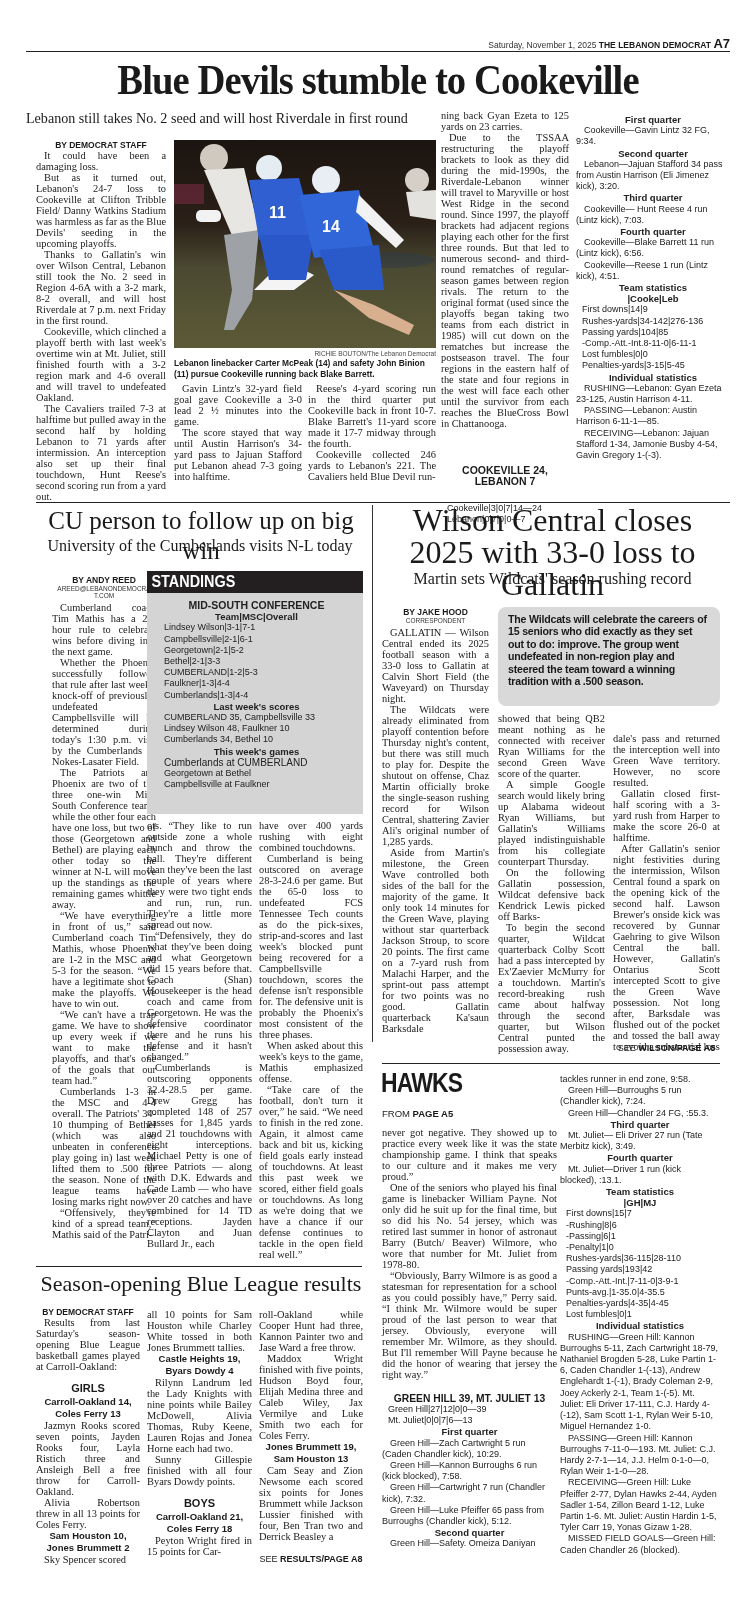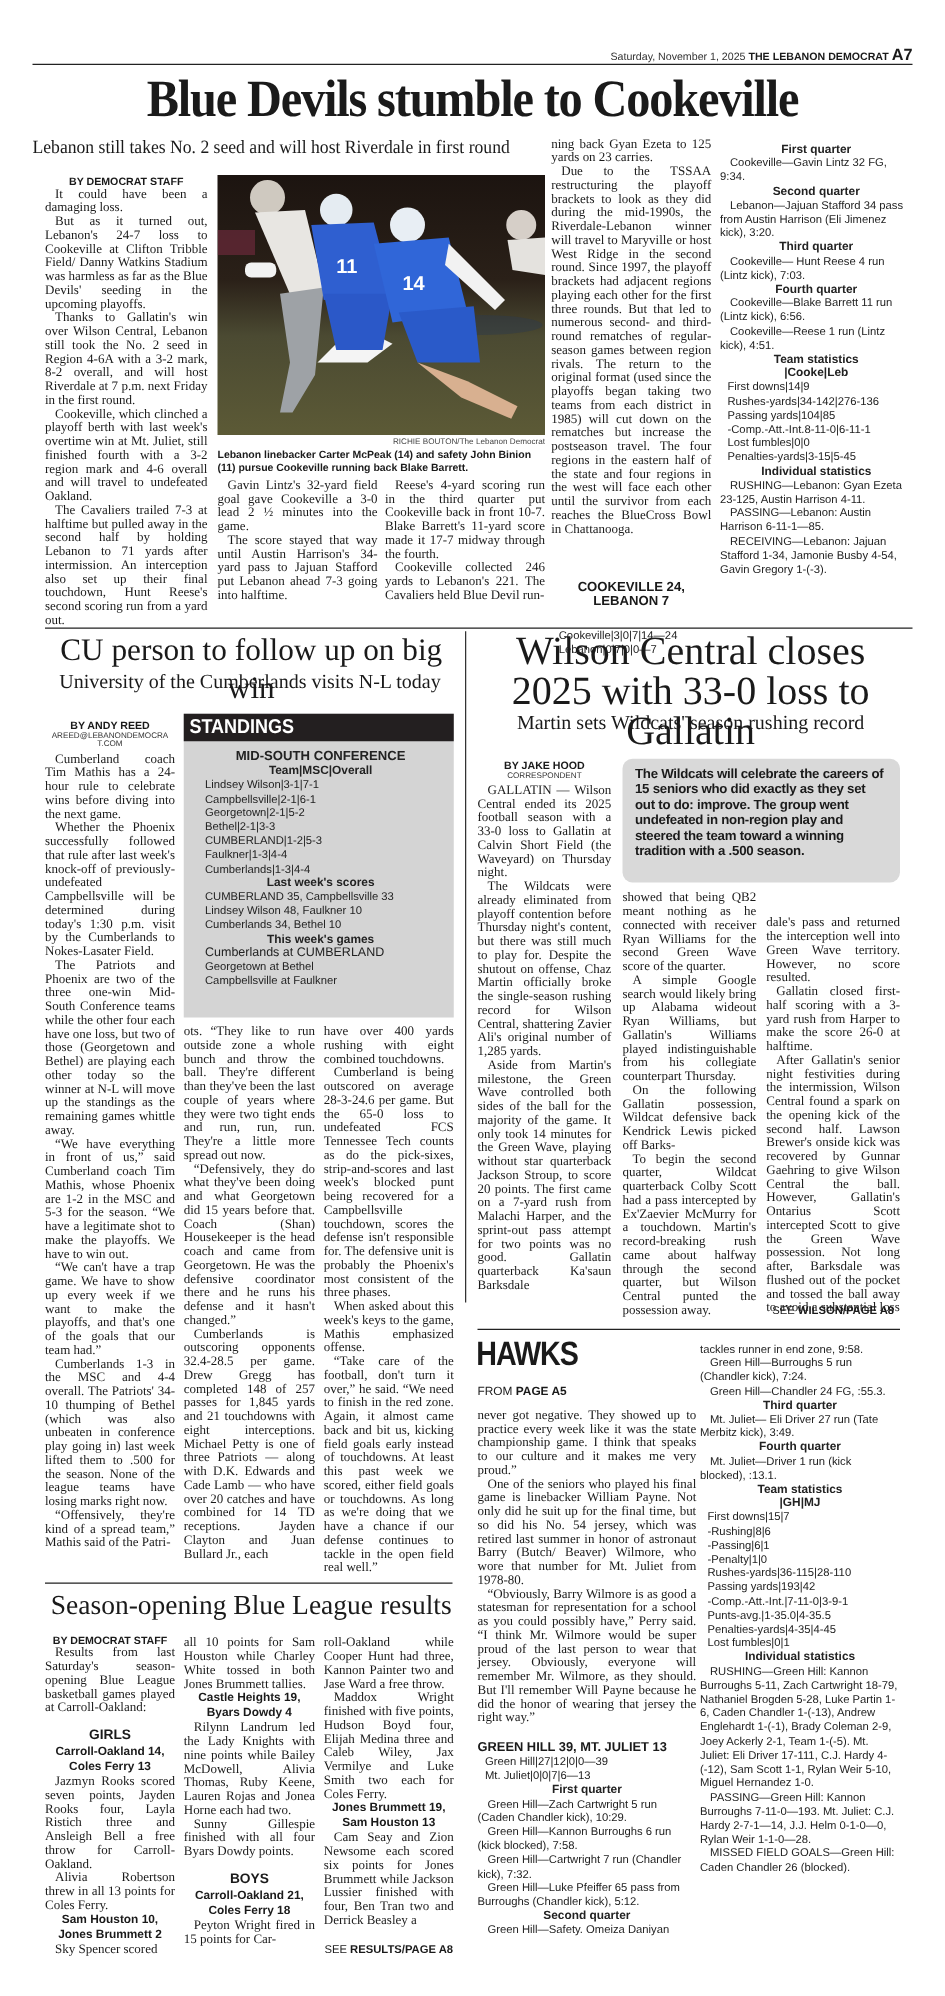--- a/index.html
+++ b/index.html
@@ -115,21 +115,21 @@
     <p>RUSHING—Lebanon: Gyan Ezeta 23-125, Austin Harrison 4-11.</p>
     <p>PASSING—Lebanon: Austin Harrison 6-11-1—85.</p>
     <p>RECEIVING—Lebanon: Jajuan Stafford 1-34, Jamonie Busby 4-54, Gavin Gregory 1-(-3).</p>
   </div>
 
 <div class="rule" style="left:36px;right:26px;top:502px;"></div>
 
 <h2 class="abs serif" style="left:36px;top:506px;width:330px;text-align:center;font-size:25px;font-weight:normal;line-height:30px;">CU person to follow up on big win</h2>
 <div class="abs serif" style="left:30px;top:537px;width:340px;text-align:center;font-size:16px;">University of the Cumberlands visits N-L today</div>
 
-<div class="abs" style="left:36px;top:575px;width:104px;">
+<div class="abs" style="left:52px;top:575px;width:104px;">
   <div class="byline">BY ANDY REED</div>
   <div class="byline-sub" style="word-break:break-all;padding:0 4px;">AREED@LEBANONDEMOCRAT.COM</div>
   <div class="body-text" id="s2c1" style="margin-top:3px;">
       <p>Cumberland coach Tim Mathis has a 24-hour rule to celebrate wins before diving into the next game.</p>
       <p>Whether the Phoenix successfully followed that rule after last week's knock-off of previously-undefeated Campbellsville will be determined during today's 1:30 p.m. visit by the Cumberlands to Nokes-Lasater Field.</p>
       <p>The Patriots and Phoenix are two of the three one-win Mid-South Conference teams while the other four each have one loss, but two of those (Georgetown and Bethel) are playing each other today so the winner at N-L will move up the standings as the remaining games whittle away.</p>
       <p>“We have everything in front of us,” said Cumberland coach Tim Mathis, whose Phoenix are 1-2 in the MSC and 5-3 for the season. “We have a legitimate shot to make the playoffs. We have to win out.</p>
       <p>“We can't have a trap game. We have to show up every week if we want to make the playoffs, and that's one of the goals that our team had.”</p>
       <p>Cumberlands 1-3 in the MSC and 4-4 overall. The Patriots' 34-10 thumping of Bethel (which was also unbeaten in conference play going in) last week lifted them to .500 for the season. None of the league teams have losing marks right now.</p>
       <p>“Offensively, they're kind of a spread team,” Mathis said of the Patri-</p>
@@ -214,21 +214,21 @@
 <div class="abs sans" style="left:382px;top:1108px;font-size:9.5px;">
   <span>FROM</span>
   <b>PAGE A5</b>
 </div>
 <div class="abs body-text" id="s4body" style="left:382px;top:1127px;width:175px;">
     <p style="text-indent: 0px;">never got negative. They showed up to practice every week like it was the state championship game. I think that speaks to our culture and it makes me very proud.”</p>
     <p>One of the seniors who played his final game is linebacker William Payne. Not only did he suit up for the final time, but so did his No. 54 jersey, which was retired last summer in honor of astronaut Barry (Butch/ Beaver) Wilmore, who wore that number for Mt. Juliet from 1978-80.</p>
     <p>“Obviously, Barry Wilmore is as good a statesman for representation for a school as you could possibly have,” Perry said. “I think Mr. Wilmore would be super proud of the last person to wear that jersey. Obviously, everyone will remember Mr. Wilmore, as they should. But I'll remember Will Payne because he did the honor of wearing that jersey the right way.”</p>
   </div>
 <div class="abs" style="left:382px;top:1393px;width:175px;">
-  <div class="sans" style="font-weight:bold;font-size:10.3px;text-align:left;">GREEN HILL 39, MT. JULIET 13</div>
+  <div class="sans" style="font-weight:bold;font-size:10.3px;text-align:center;">GREEN HILL 39, MT. JULIET 13</div>
   <div class="stat" id="s4line">
       <div class="row">Green Hill|27|12|0|0—39</div>
       <div class="row">Mt. Juliet|0|0|7|6—13</div>
     </div>
   <div class="stat" id="s4left">
       <div class="h">First quarter</div>
       <p>Green Hill—Zach Cartwright 5 run (Caden Chandler kick), 10:29.</p>
       <p>Green Hill—Kannon Burroughs 6 run (kick blocked), 7:58.</p>
       <p>Green Hill—Cartwright 7 run (Chandler kick), 7:32.</p>
       <p>Green Hill—Luke Pfeiffer 65 pass from Burroughs (Chandler kick), 5:12.</p>
@@ -252,20 +252,21 @@
     <div class="row">-Penalty|1|0</div>
     <div class="row">Rushes-yards|36-115|28-110</div>
     <div class="row">Passing yards|193|42</div>
     <div class="row">-Comp.-Att.-Int.|7-11-0|3-9-1</div>
     <div class="row">Punts-avg.|1-35.0|4-35.5</div>
     <div class="row">Penalties-yards|4-35|4-45</div>
     <div class="row">Lost fumbles|0|1</div>
     <div class="h">Individual statistics</div>
     <p>RUSHING—Green Hill: Kannon Burroughs 5-11, Zach Cartwright 18-79, Nathaniel Brogden 5-28, Luke Partin 1-6, Caden Chandler 1-(-13), Andrew Englehardt 1-(-1), Brady Coleman 2-9, Joey Ackerly 2-1, Team 1-(-5). Mt. Juliet: Eli Driver 17-111, C.J. Hardy 4-(-12), Sam Scott 1-1, Rylan Weir 5-10, Miguel Hernandez 1-0.</p>
     <p>PASSING—Green Hill: Kannon Burroughs 7-11-0—193. Mt. Juliet: C.J. Hardy 2-7-1—14, J.J. Helm 0-1-0—0, Rylan Weir 1-1-0—28.</p>
+    <p>RECEIVING—Green Hill: Luke Pfeiffer 2-77, Dylan Hawks 2-44, Ayden Sadler 1-54, Zillon Beard 1-12, Luke Partin 1-6. Mt. Juliet: Austin Hardin 1-5, Tyler Carr 19, Yonas Gizaw 1-28.</p>
     <p>MISSED FIELD GOALS—Green Hill: Caden Chandler 26 (blocked).</p>
   </div>
 
 <div class="rule" style="left:36px;top:1266px;width:326px;"></div>
 
 <h2 class="abs serif" style="left:36px;top:1270px;width:330px;text-align:center;font-size:22px;font-weight:normal;line-height:28px;">Season-opening Blue League results</h2>
 <div class="abs" style="left:36px;top:1307px;width:104px;">
   <div class="byline">BY DEMOCRAT STAFF</div>
   <div class="body-text" id="s5c1">
       <p>Results from last Saturday's season-opening Blue League basketball games played at Carroll-Oakland:</p>

